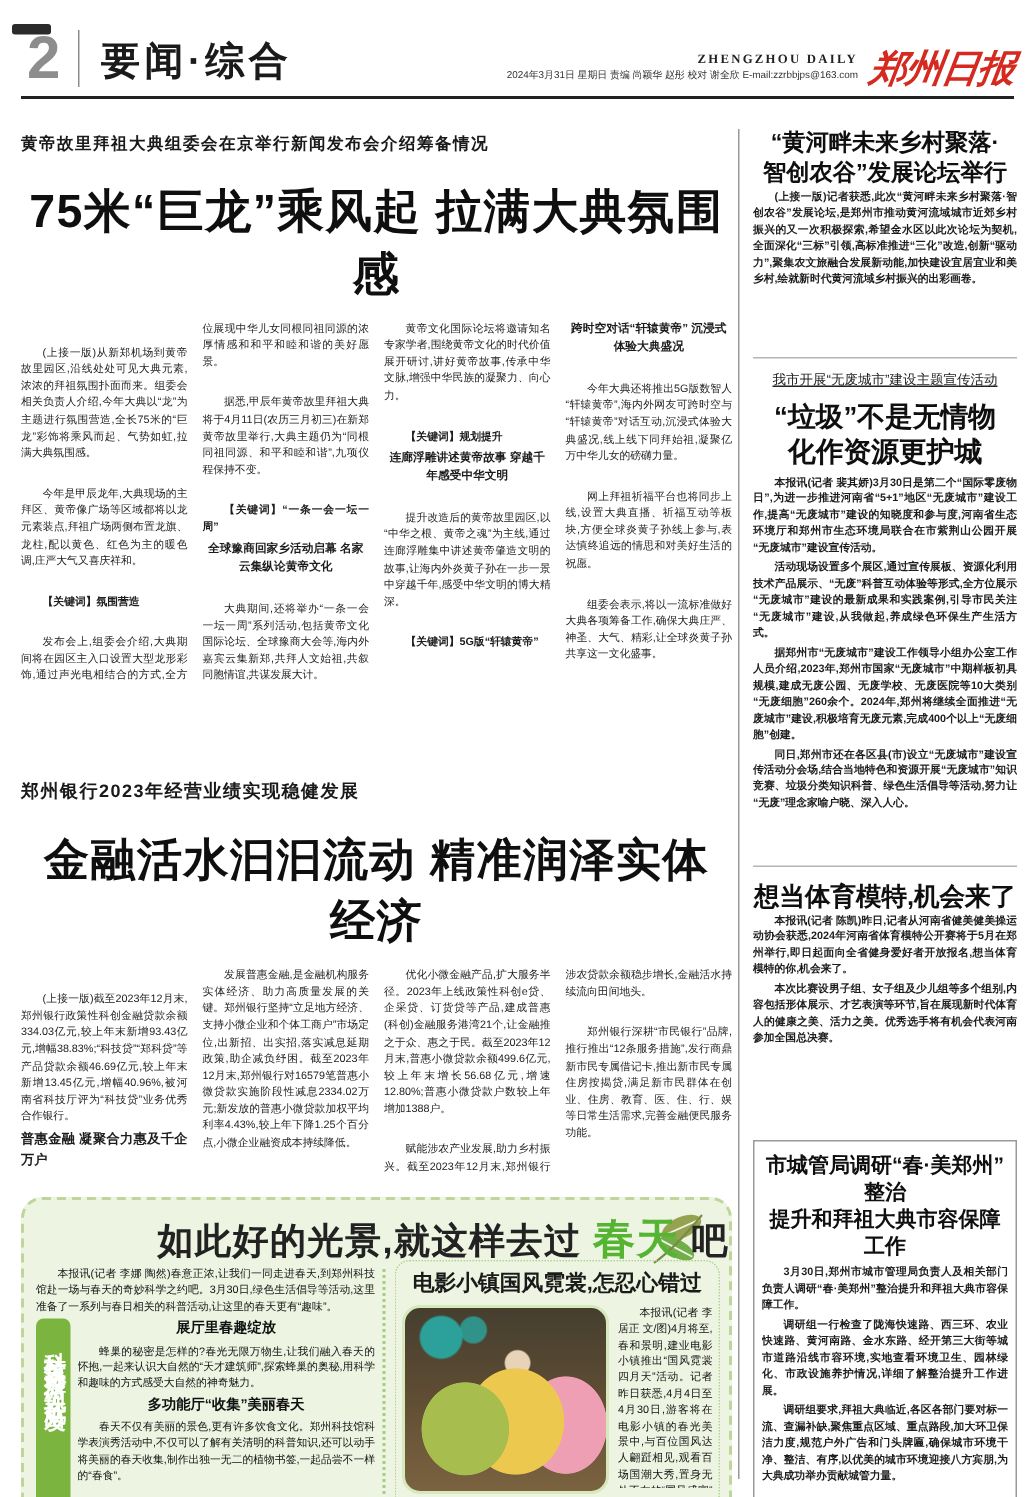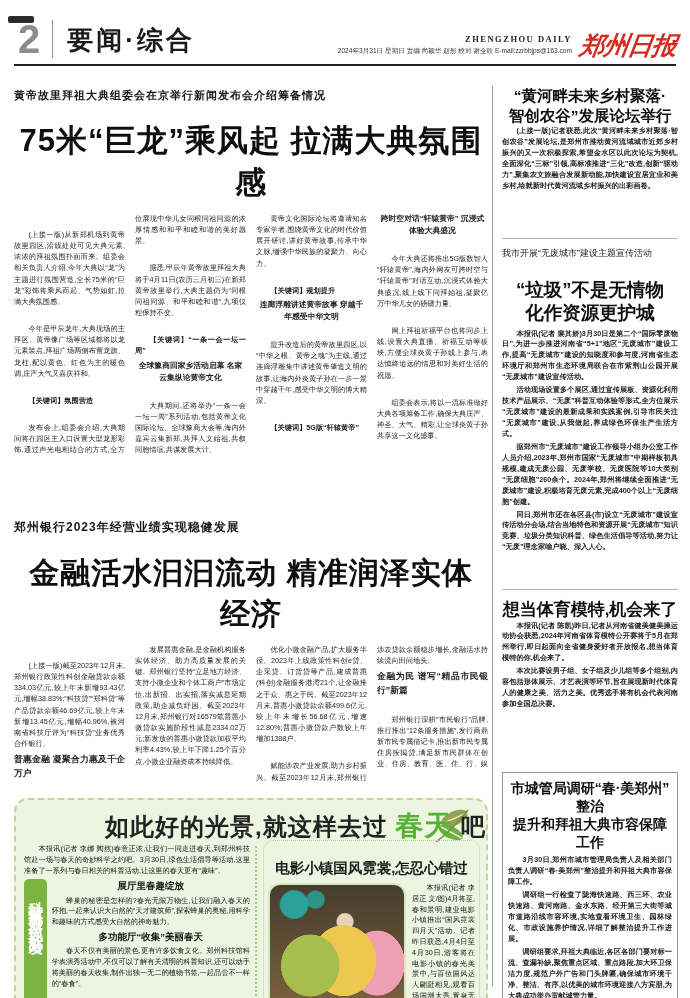--- a/index.html
+++ b/index.html
@@ -38,21 +38,21 @@
   .body4 p.ctr{font-weight:bold;text-align:center;text-indent:0;font-size:7.8px;margin:3px 0;}
   .body4 p.sub{font-weight:900;text-indent:0;font-size:8.8px;margin:4px 0 3px;column-span:none;}
   .kicker.bank{margin-top:10px;font-size:12px;}
 
   
   .colR h2{font-weight:900;color:#0f0f0f;margin:0;}
   .h2a{font-size:15.5px;line-height:1.3;text-align:center;margin:2px 0 6px;}
   .h2b{font-size:18.5px;line-height:1.25;text-align:center;}
   .h2c{font-size:17px;text-align:center;margin:0 0 6px;}
   .h2d{font-size:14px;line-height:1.3;text-align:center;}
-  .kickR{font-size:9px;text-align:left;margin:2px 0 18px;color:#222;}
+  .kickR{font-size:9px;text-align:center;margin:2px 0 6px;color:#222;text-decoration:underline;}
   .bodyR{font-size:7.2px;line-height:1.52;text-align:justify;color:#1d1d1d;overflow:hidden;font-weight:bold;}
   .bodyR p{margin:0 0 2px;text-indent:2em;}
   .rule{border:none;border-top:1px solid #b5b5b5;margin:8px 0;}
   .boxD{border:1px solid #999;padding:6px 5px 5px;margin-top:9px;}
   .bA{height:104px;} .bB{height:252px;margin-top:4px;} .bC{height:142px;} .bD{height:168px;margin-top:4px;}
 
   
   .feature{box-sizing:border-box;position:relative;margin-top:8px;width:474px;height:344px;
            background:#edf4e1;border:2px dashed #bcd69c;border-radius:14px;overflow:hidden;}
   .f-title{position:absolute;top:7px;left:0;right:0;text-align:right;font-size:24px;
@@ -63,21 +63,21 @@
   .f-lead{font-size:7.2px;line-height:1.5;text-align:justify;margin:0 0 3px;text-indent:2em;}
   .f-left-flex{display:flex;gap:5px;align-items:stretch;}
   .vbar{writing-mode:vertical-rl;background:#7cb440;color:#fff;font-weight:900;font-size:14.5px;
         letter-spacing:3px;padding:10px 3px;border-radius:5px;line-height:1.15;flex:0 0 auto;}
   .f-left-text{flex:1;font-size:7.2px;line-height:1.5;text-align:justify;overflow:hidden;height:232px;}
   .f-left-text p{margin:0 0 2px;text-indent:2em;}
   .f-sub{font-weight:900;font-size:9.5px;text-align:center;margin:3px 0;text-indent:0 !important;}
   .f-divider{position:absolute;left:239px;top:46px;bottom:8px;border-left:2px dotted #a6cd84;}
   .f-right{position:absolute;left:247px;top:40px;right:6px;bottom:6px;}
   .f-art1{border:1.5px dotted #afd292;border-radius:10px;padding:5px 4px 4px;box-sizing:border-box;height:166px;}
-  .f-art1 h3{font-size:14.5px;font-weight:900;text-align:center;margin:13px 0 5px;color:#1a1a1a;}
+  .f-art1 h3{font-size:14.5px;font-weight:900;text-align:center;margin:0 0 5px;color:#1a1a1a;}
   .f-art1-flex{display:flex;gap:6px;}
   .photo1{width:134px;height:122px;border-radius:12px;border:2px solid #d7e8bd;flex:0 0 auto;
     background:
       radial-gradient(circle at 18% 16%, rgba(42,166,160,.95) 0 9%, transparent 10%),
       radial-gradient(circle at 34% 12%, rgba(42,166,160,.8) 0 6%, transparent 7%),
       radial-gradient(ellipse 36% 42% at 30% 66%, #a7bd4e 0 60%, transparent 61%),
       radial-gradient(ellipse 40% 48% at 55% 62%, #ecc84e 0 60%, transparent 61%),
       radial-gradient(ellipse 34% 44% at 80% 64%, #ef9fb4 0 60%, transparent 61%),
       radial-gradient(circle at 56% 30%, #e9d3b8 0 7%, transparent 8%),
       linear-gradient(180deg,#453e2f 0%,#5d4c33 45%,#7b6340 100%);}
@@ -136,21 +136,20 @@
 
     <div>
       <div class="kicker bank">郑州银行2023年经营业绩实现稳健发展</div>
       <div class="head-xl second">金融活水汩汩流动  精准润泽实体经济</div>
       <div class="body4 short">
         <p>(上接一版)截至2023年12月末,郑州银行政策性科创金融贷款余额334.03亿元,较上年末新增93.43亿元,增幅38.83%;“科技贷”“郑科贷”等产品贷款余额46.69亿元,较上年末新增13.45亿元,增幅40.96%,被河南省科技厅评为“科技贷”业务优秀合作银行。</p>
         <p class="sub">普惠金融 凝聚合力惠及千企万户</p>
         <p>发展普惠金融,是金融机构服务实体经济、助力高质量发展的关键。郑州银行坚持“立足地方经济、支持小微企业和个体工商户”市场定位,出新招、出实招,落实减息延期政策,助企减负纾困。截至2023年12月末,郑州银行对16579笔普惠小微贷款实施阶段性减息2334.02万元;新发放的普惠小微贷款加权平均利率4.43%,较上年下降1.25个百分点,小微企业融资成本持续降低。</p>
         <p>优化小微金融产品,扩大服务半径。2023年上线政策性科创e贷、企采贷、订货贷等产品,建成普惠(科创)金融服务港湾21个,让金融推之于众、惠之于民。截至2023年12月末,普惠小微贷款余额499.6亿元,较上年末增长56.68亿元,增速12.80%;普惠小微贷款户数较上年增加1388户。</p>
         <p>赋能涉农产业发展,助力乡村振兴。截至2023年12月末,郑州银行涉农贷款余额稳步增长,金融活水持续流向田间地头。</p>
-        <p class="sub">金融为民 谱写“精品市民银行”新篇</p>
         <p>郑州银行深耕“市民银行”品牌,推行推出“12条服务措施”,发行商鼎新市民专属借记卡,推出新市民专属住房按揭贷,满足新市民群体在创业、住房、教育、医、住、行、娱等日常生活需求,完善金融便民服务功能。</p>
         <p>郑州银行相关负责人表示,将持续做好科技金融、绿色金融、普惠金融、养老金融、数字金融“五篇大文章”,为中国式现代化建设河南实践、郑州国家中心城市现代化建设作出新贡献。</p>
       </div>
     </div>
 
     <div class="feature">
       <div class="leafwrap">
         <svg width="62" height="46" viewBox="0 0 62 46">
           <g transform="rotate(-24 40 20)">
             <ellipse cx="40" cy="16" rx="14" ry="7" fill="#95a24f"></ellipse>

